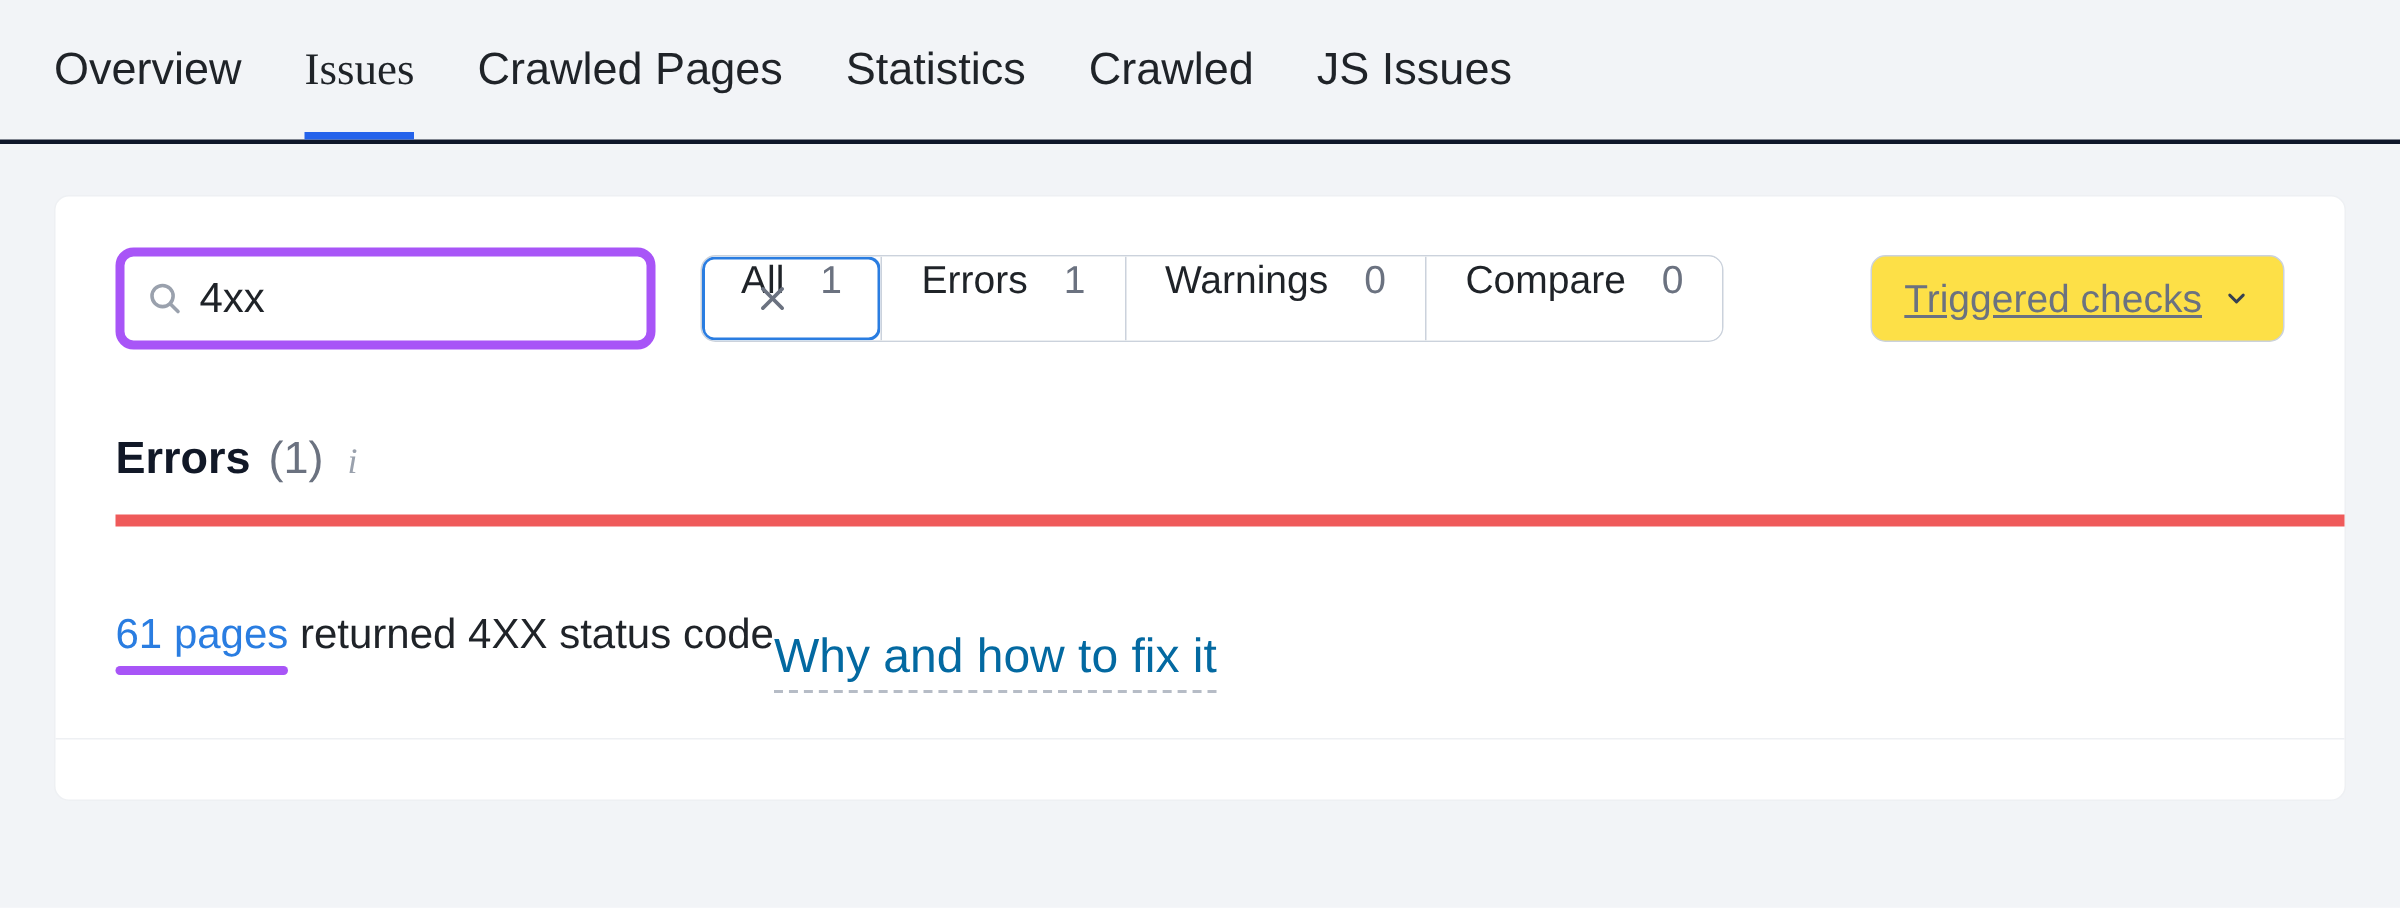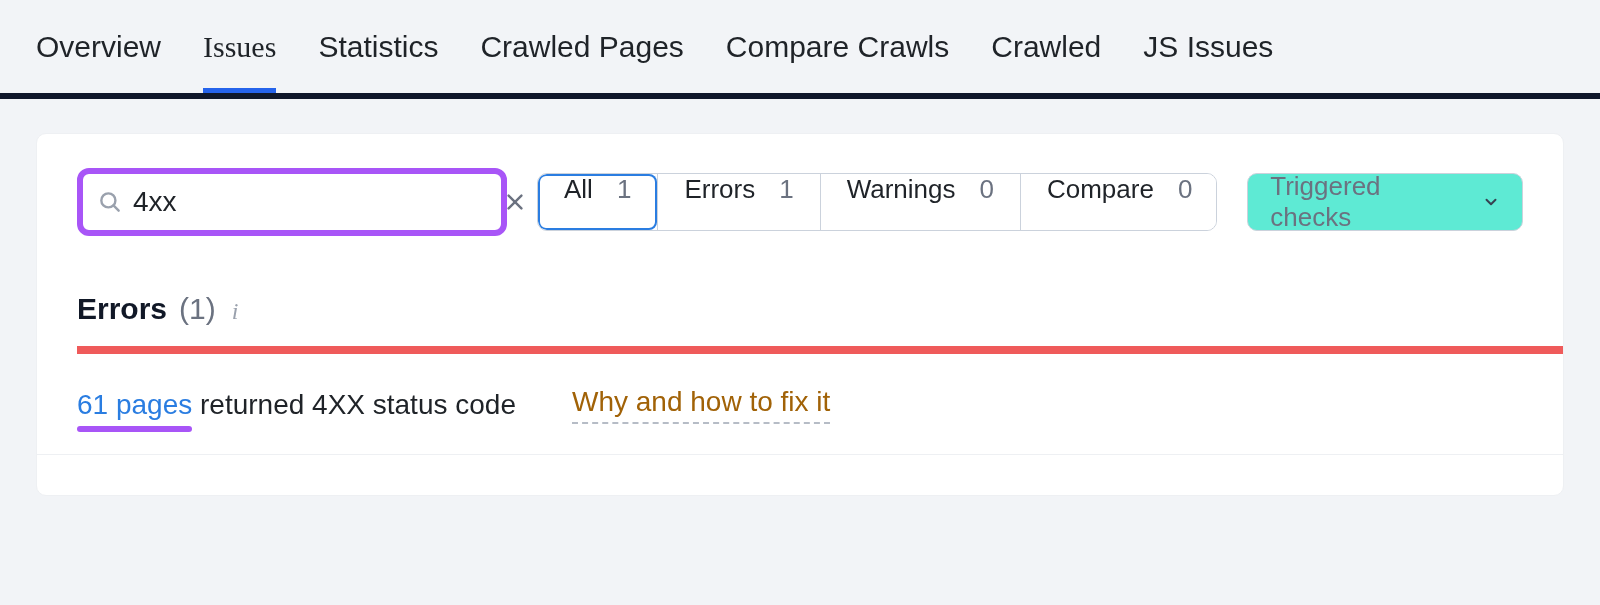--- a/index.html
+++ b/index.html
@@ -1,55 +1,54 @@
 <!DOCTYPE html>
 <html><head>
 <meta charset="utf-8">
 <style>
   * { box-sizing: border-box; margin: 0; padding: 0; }
   html, body { width: 1600px; height: 605px; font-family: -apple-system, BlinkMacSystemFont, "Segoe UI", Helvetica, Arial, sans-serif; background: #f2f4f7; color: #111827; }
   .page { width: 100%; height: 100%; }
-  .tabs { display: flex; align-items: flex-end; gap: 42px; padding: 30px 36px 0 36px; border-bottom: 6px solid #0f172a; }
+  .tabs { display: flex; align-items: flex-end; gap: 42px; padding: 30px 36px 0 36px; border-bottom: 3px solid #0f172a; }
   .tab { font-size: 30px; font-weight: 400; color: #1f2328; padding-bottom: 24px; border-bottom: 5px solid transparent; cursor: pointer; }
   .tab.active { border-bottom-color: #2563eb; font-family: Liberation Serif, serif; }
   .panel { margin: 34px 36px 0 36px; background: #fff; border-radius: 10px; border: 1px solid #eef0f3; padding-bottom: 40px; }
   .toolbar { display: flex; align-items: center; gap: 30px; padding: 34px 40px 0 40px; }
-  .search-wrap { position: relative; display: flex; align-items: center; width: 430px; height: 68px; border: 6px solid #a855f7; border-radius: 12px; background: #fff; padding: 0 14px; }
+  .search-wrap { position: relative; display: flex; align-items: center; width: 360px; height: 68px; border: 6px solid #a855f7; border-radius: 12px; background: #fff; padding: 0 14px; }
   .search-icon { width: 26px; height: 26px; color: #9aa1ad; display: flex; align-items: center; justify-content: center; }
   .search-input { flex: 1; border: none; outline: none; font-size: 28px; padding: 0 10px; color: #1f2328; background: transparent; }
   .clear-icon { width: 26px; height: 26px; color: #6b7280; cursor: pointer; display: flex; align-items: center; justify-content: center; }
   .filter-group { display: flex; border: 1px solid #cbd2dc; border-radius: 10px; overflow: hidden; height: 58px; }
   .filter-btn { display: flex; align-items: flex-start; gap: 24px; padding: 0 26px; font-size: 26px; background: #fff; border: none; cursor: pointer; color: #1f2328; }
   .filter-btn + .filter-btn { border-left: 1px solid #cbd2dc; }
   .filter-btn .count { color: #6b7280; }
   .filter-btn.active { box-shadow: inset 0 0 0 2px #2a7de1; border-radius: 8px; }
-  .dropdown { margin-left: auto; display: flex; align-items: center; gap: 14px; border: 1px solid #cbd2dc; border-radius: 10px; height: 58px; padding: 0 22px; font-size: 26px; color: #6b7280; cursor: pointer; background: #5eead4; }
+  .dropdown { margin-left: auto; display: flex; align-items: center; gap: 14px; border: 1px solid #cbd2dc; border-radius: 10px; height: 58px; padding: 0 22px; font-size: 26px; color: #6b7280; cursor: pointer; background: #fde047; text-decoration: underline; }
   .chev { width: 18px; height: 18px; }
   .section-header { display: flex; align-items: baseline; gap: 12px; padding: 56px 40px 20px 40px; font-size: 30px; }
   .section-header .title { font-weight: 700; color: #111827; }
   .section-header .cnt { color: #6b7280; font-weight: 400; }
   .info-icon { color: #9aa1ad; font-style: italic; font-family: Georgia, serif; font-size: 24px; cursor: pointer; padding-left: 4px; }
   .red-bar { height: 8px; background: #ef5a5a; margin: 0 0 0 40px; }
-  .issue-row { display: flex; align-items: center; gap: 56px; padding: 32px 40px 30px 40px; border-bottom: 1px solid #eef0f3; }
+  .issue-row { display: flex; align-items: center; padding: 32px 40px 30px 40px; border-bottom: 1px solid #eef0f3; }
   .issue-text { font-size: 28px; color: #1f2328; }
   .issue-link { color: #2a7de1; position: relative; cursor: pointer; }
   .issue-link::after { content: ""; position: absolute; left: 0; right: 0; bottom: -12px; height: 6px; background: #a855f7; border-radius: 3px; }
-  .fix-link { font-size: 28px; color: #a16207; border-bottom: 2px dashed #b6bcc6; padding-bottom: 4px; cursor: pointer; }
+  .fix-link { font-size: 32px; color: #0369a1; border-bottom: 2px dashed #b6bcc6; padding-bottom: 4px; cursor: pointer; margin-top: 36px; }
   svg { display: block; }
 </style>
 </head>
 <body>
 <div class="page">
 
   <nav class="tabs">
     <div class="tab">Overview</div>
     <div class="tab active">Issues</div>
+    <div class="tab">Crawled Pages</div>
     <div class="tab">Statistics</div>
-    <div class="tab">Crawled Pages</div>
-    <div class="tab">Compare Crawls</div>
     <div class="tab">Crawled</div>
     <div class="tab">JS Issues</div>
   </nav>
 
   <div class="panel">
     <div class="toolbar">
 
       <div class="search-wrap">
         <span class="search-icon">
           <svg viewBox="0 0 24 24" width="26" height="26" fill="none" stroke="currentColor" stroke-width="2.2" stroke-linecap="round">

